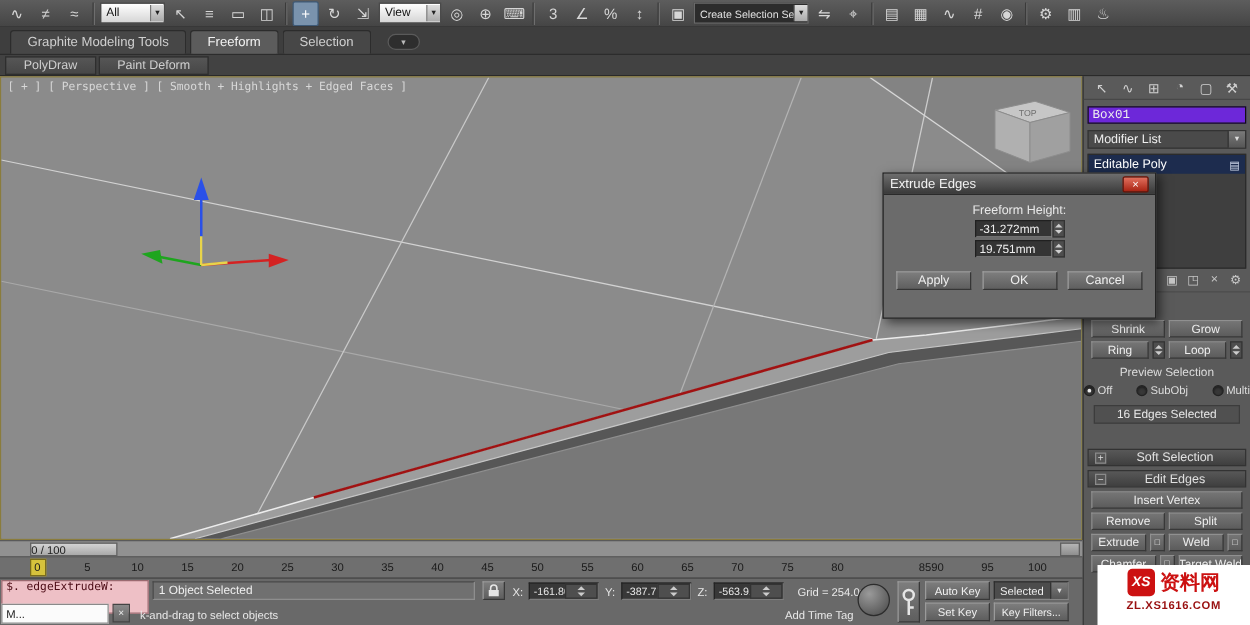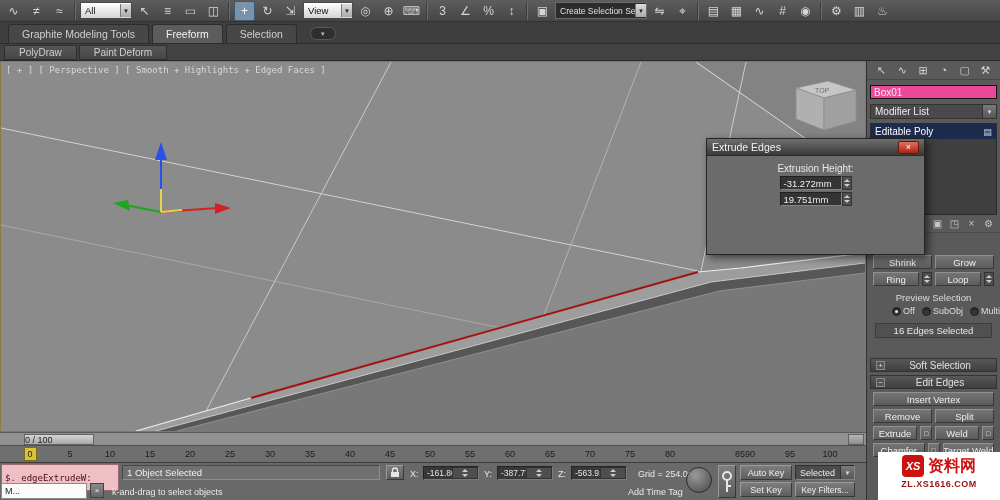--- a/index.html
+++ b/index.html
@@ -42,22 +42,22 @@
   .vp-svg { position:absolute; left:0; top:0; }
   .vp-label { position:absolute; left:5px; top:3px; font-family:"DejaVu Sans Mono", monospace;
     font-size:9px; color:#d8d8d8; white-space:nowrap; }
 
   
   .cmdpanel { position:absolute; left:866px; top:61px; width:134px; height:439px; background:#5a5a5a;
     border-left:1px solid #333; }
   .cp-tabs { display:flex; height:19px; align-items:center; justify-content:space-around; padding:0 4px;
     border-bottom:1px solid #474747; }
   .cp-tab { color:#d0d0d0; font-size:11px; width:17px; text-align:center; }
-  .cp-name { margin:5px 3px 0; height:14px; background:#ec4899; border:1px solid #111; color:#eee;
-    font-size:10px; padding:0 3px; display:flex; align-items:center; }
+  .cp-name { margin:5px 3px 0; height:14px; background:#6d28d9; border:1px solid #111; color:#eee;
+    font-size:10px; padding:0 3px; display:flex; align-items:center;font-family:Liberation Mono, monospace; }
   .cp-modlist { margin:5px 3px 0; height:15px; background:#4a4a4a; border:1px solid #333; display:flex;
     align-items:center; color:#eee; font-size:10px; padding-left:4px; }
   .dd-arrow { margin-left:auto; width:14px; height:13px; background:linear-gradient(#7a7a7a,#565656);
     border-left:1px solid #333; font-size:6px; display:flex; align-items:center; justify-content:center; color:#ddd; }
   .cp-stack { margin:4px 3px 0; height:92px; background:#3f3f3f; border:1px solid #2b2b2b; }
   .stack-row { height:15px; background:#1d2c4e; display:flex; align-items:center; padding:0 4px;
     color:#fff; font-size:10px; }
   .stack-ico { margin-left:auto; color:#cfd8ea; font-size:9px; }
   .cp-stacktools { display:flex; justify-content:flex-end; gap:4px; padding:3px 5px; border-bottom:1px solid #4c4c4c; }
   .st-ico { font-size:10px; color:#c6c6c6; width:13px; text-align:center; }
@@ -68,21 +68,21 @@
   .settings-btn { width:12px; height:14px; flex:none; background:linear-gradient(#757575,#5c5c5c);
     border:1px solid; border-color:#909090 #383838 #383838 #909090; color:#eee; font-size:7px;
     display:flex; align-items:center; justify-content:center; }
   .mini-spin { width:10px; height:14px; display:inline-flex; flex-direction:column; gap:2px;
     justify-content:center; flex:none; background:#4e4e4e; border:1px solid #333; }
   .mini-spin i { display:block; width:0; height:0; border-left:3px solid transparent;
     border-right:3px solid transparent; margin:0 auto; }
   .mini-spin .up { border-bottom:3px solid #ccc; }
   .mini-spin .down { border-top:3px solid #ccc; }
   .cp-sect-label { text-align:center; color:#ddd; font-size:9.5px; margin-top:6px; }
-  .radio-row { display:flex; justify-content:flex-end; gap:7px; margin-top:3px; }
+  .radio-row { display:flex; justify-content:space-between; gap:7px; margin-top:3px; }
   .radio { display:flex; align-items:center; gap:2px; font-size:9px; color:#ddd; }
   .rdot { width:9px; height:9px; border-radius:50%; background:#383838; border:1px solid #222;
     box-shadow:inset 0 1px 2px #1a1a1a; position:relative; }
   .rdot.on::after { content:""; position:absolute; left:2px; top:2px; width:3px; height:3px;
     border-radius:50%; background:#e8e8e8; }
   .cp-info { text-align:center; color:#e8e8e8; font-size:9.5px; margin:7px 8px 0; background:#505050;
     border:1px solid #3c3c3c; padding:1px 0; }
   .rollout { margin:3px 3px 0; height:14px; background:linear-gradient(#585858,#3f3f3f); border:1px solid #333;
     color:#e0e0e0; font-size:10px; display:flex; align-items:center; gap:4px; padding:0 5px; }
   .roll-toggle { width:9px; height:9px; border:1px solid #8a8a8a; background:#555; color:#ddd;
@@ -116,21 +116,21 @@
   .ruler { position:absolute; left:0; top:446px; width:866px; height:17px; background:#6f6f6f;
     border-bottom:1px solid #3d3d3d; }
   .tick { position:absolute; top:3px; font-size:9px; color:#1b1b1b; transform:translateX(-50%); }
   .frame-marker { position:absolute; left:24px; top:1px; width:13px; height:14px; background:#d6c23c;
     border:1px solid #7a6c1c; }
 
   
   .statusbar { position:absolute; left:0; top:463px; width:866px; height:37px; background:#696969; }
   .mini-listener { position:absolute; left:1px; top:1px; width:118px; height:27px; background:#eec0c6;
     border:1px solid #9a6a70; color:#4a0a14; font-size:9px; font-family:"DejaVu Sans Mono", monospace;
-    display:flex; align-items:center; padding:0 3px; white-space:nowrap; overflow:hidden; }
+    display:flex; align-items:flex-start; padding:0 3px; white-space:nowrap; overflow:hidden; }
   .listener-tab { position:absolute; left:1px; top:20px; width:86px; height:16px; background:#fbfbfb;
     border:1px solid #8a8a8a; color:#222; font-size:9px; display:flex; align-items:center; padding:0 3px; }
   .sb-close { position:absolute; left:90px; top:20px; width:14px; height:15px;
     background:linear-gradient(#8a8a8a,#666); border:1px solid #444; color:#eee; font-size:8px;
     text-align:center; line-height:13px; }
   .sb-field { position:absolute; background:#707070; border:1px solid; border-color:#484848 #8e8e8e #8e8e8e #484848;
     color:#f0f0f0; font-size:9.5px; display:flex; align-items:center; padding-left:4px; }
   .sb-label { position:absolute; color:#e8e8e8; font-size:9px; white-space:nowrap; }
   .sb-num { position:absolute; top:3px; width:56px; height:14px; background:#383838; border:1px solid;
     border-color:#242424 #7d7d7d #7d7d7d #242424; display:flex; align-items:center; color:#e6e6e6;
@@ -346,38 +346,43 @@
       <span class="cp-btn">Target Weld</span>
     </div>
   </div>
 
   <div class="dialog">
     <div class="dlg-title">
       <span>Extrude Edges</span>
       <span class="dlg-close">×</span>
     </div>
     <div class="dlg-body">
-      <div class="dlg-label">Extrusion Height:</div>
+      <div class="dlg-label">Freeform Height:</div>
       <div class="dlg-fieldrow">
         <span class="numfield">
           <span>-31.272mm</span>
         </span>
         <span class="mini-spin">
             <i class="up"></i>
             <i class="down"></i>
           </span>
       </div>
       <div class="dlg-fieldrow">
         <span class="numfield">
           <span>19.751mm</span>
         </span>
         <span class="mini-spin">
             <i class="up"></i>
             <i class="down"></i>
           </span>
+      </div>
+      <div class="dlg-buttons">
+        <span class="btn3d">Apply</span>
+        <span class="btn3d">OK</span>
+        <span class="btn3d">Cancel</span>
       </div>
     </div>
   </div>
 
   <div class="trackrow">
     <div class="track-handle">0 / 100</div>
     <div class="track-endbtn"></div>
   </div>
   <div class="ruler">
     <div class="frame-marker"></div>

